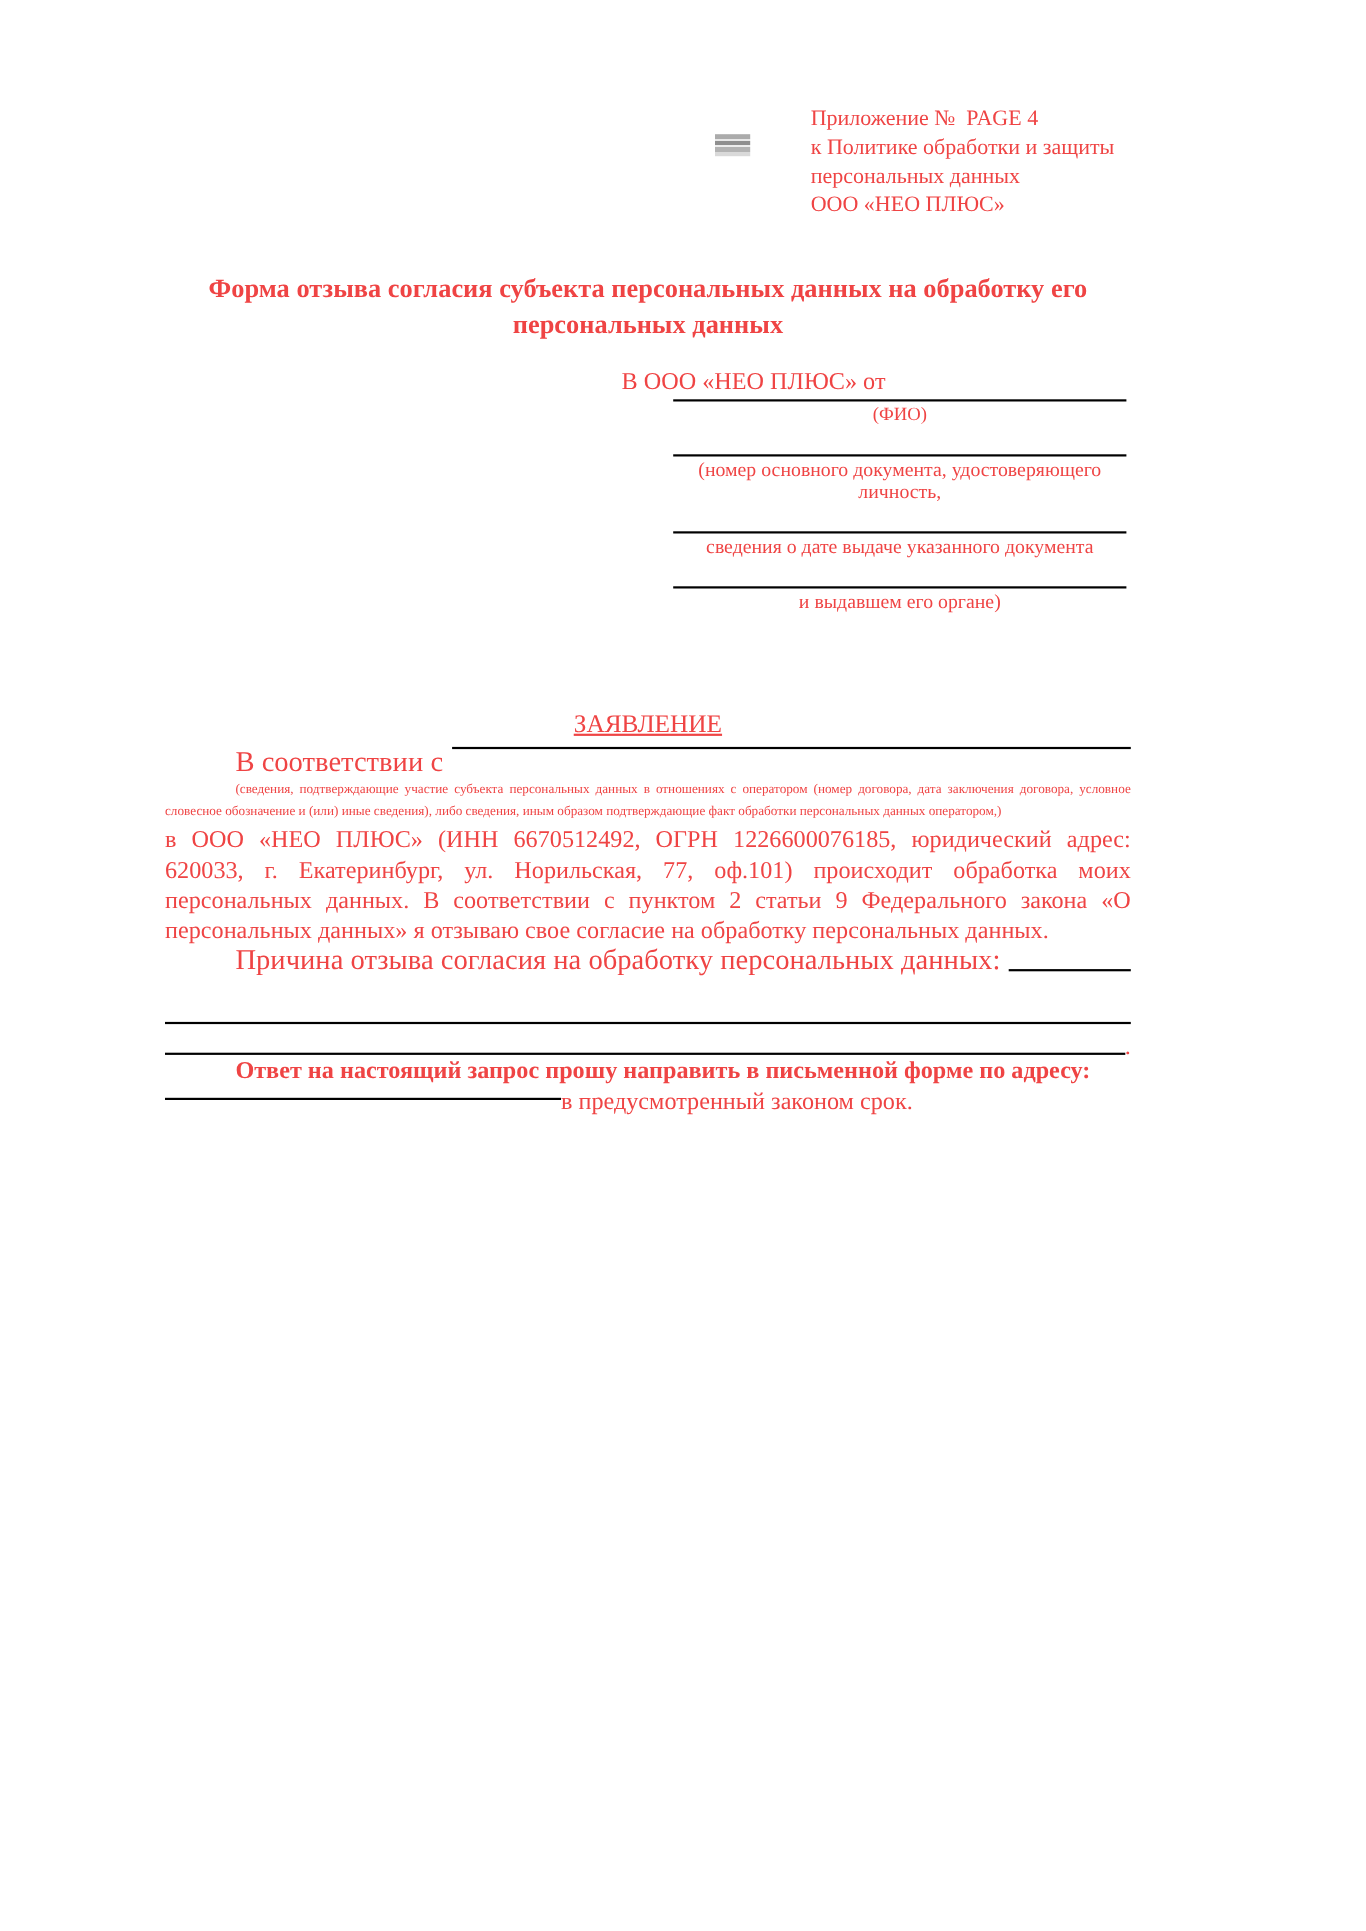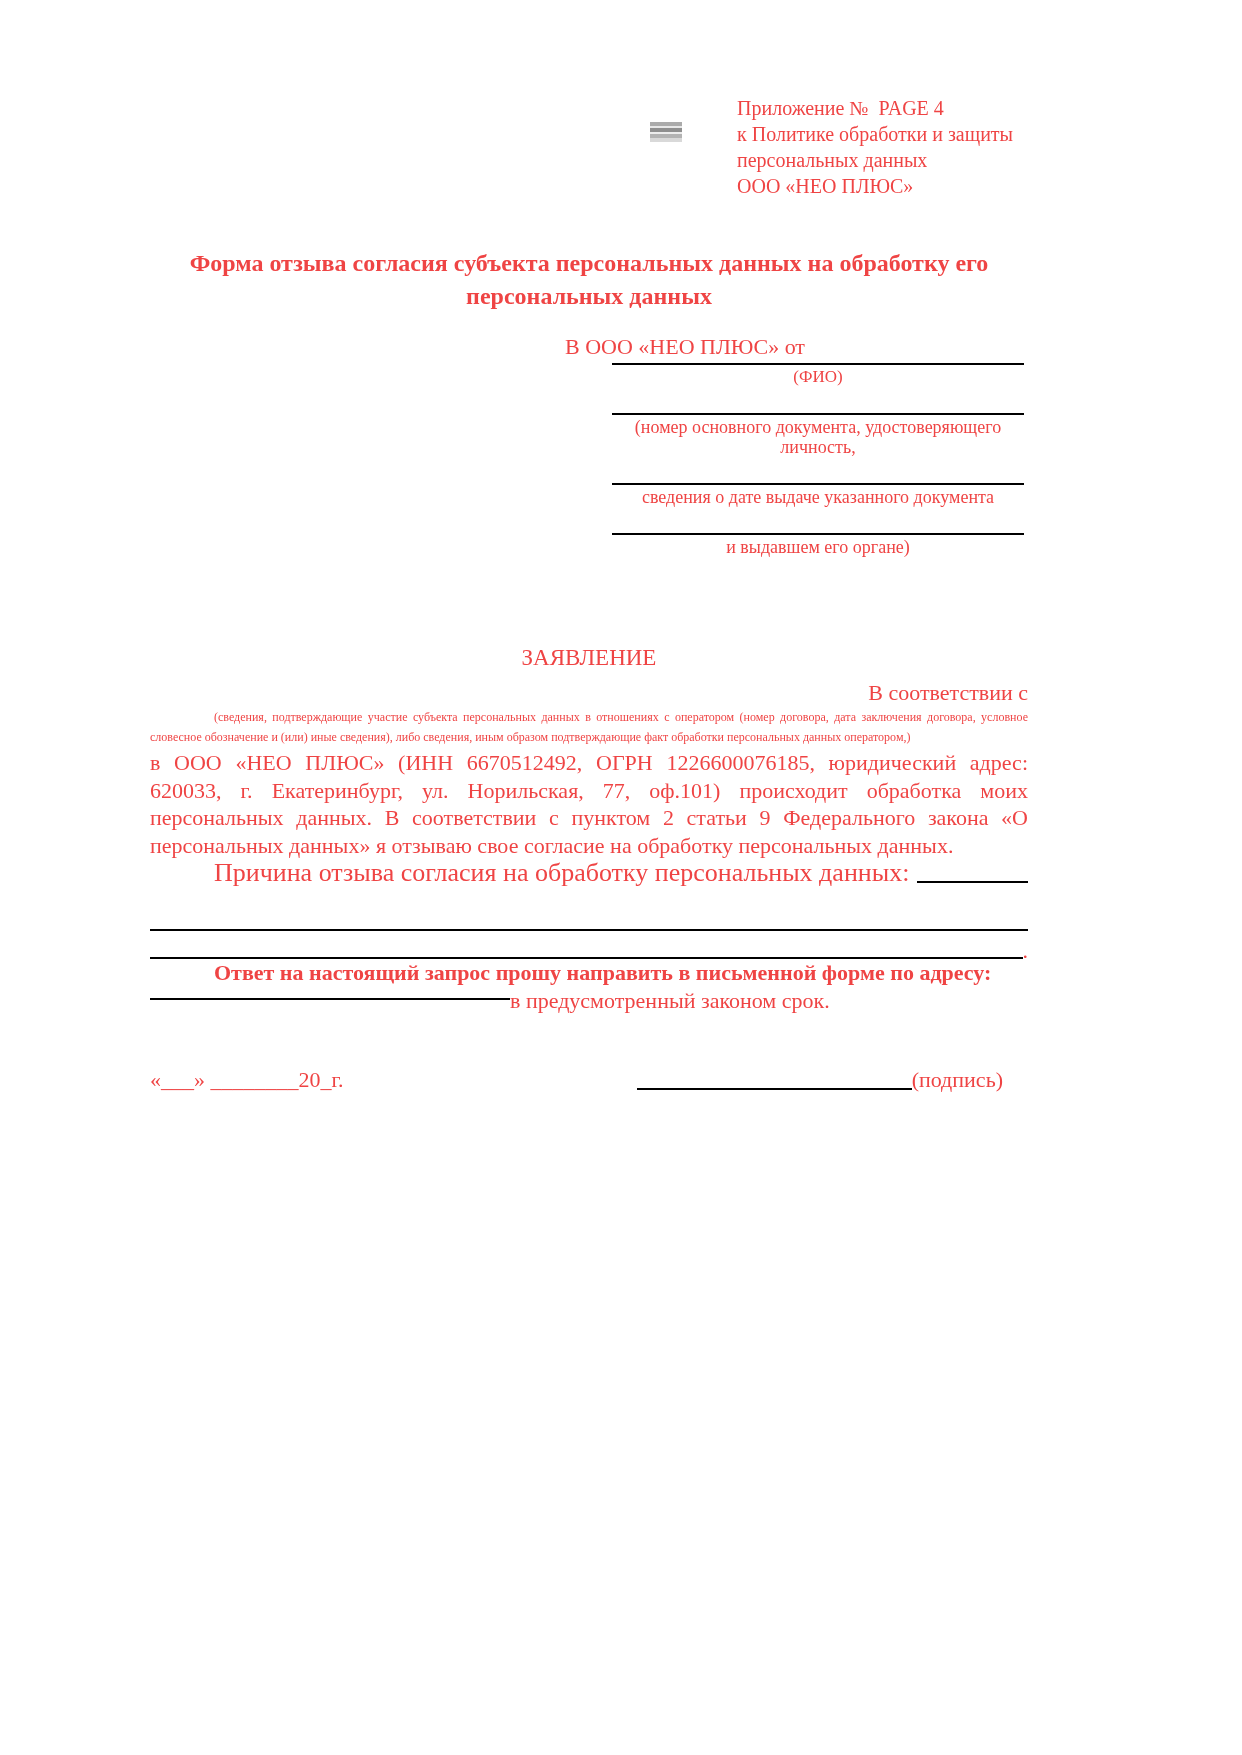--- a/index.html
+++ b/index.html
@@ -68,28 +68,28 @@
     font-size: 18px;
     line-height: 20px;
     text-align: center;
   }
   .cap-lg { font-size: 17px; }
   .statement-heading {
     margin-top: 86px;
     font-size: 23px;
     line-height: 30px;
     text-align: center;
+    text-decoration: underline;
   }
   .intro-row {
     margin-top: 6px;
     display: flex;
-    align-items: flex-end;
+    align-items: flex-start;
     height: 28px;
-    font-size: 22px;
-    flex-direction: column;
+    font-size: 26px;
   }
   .intro-prefix { padding-left: 64px; white-space: nowrap; line-height: 28px; }
   .fill-blank { flex: 1; border-bottom: 2px solid #000; margin-bottom: 4px; margin-left: 8px; }
   .footnote {
     font-size: 12px;
     line-height: 20px;
     text-align: justify;
     text-indent: 64px;
   }
   .body-par {
@@ -208,22 +208,15 @@
     </div>
 
 
     <div class="reply-line1">Ответ на настоящий запрос прошу направить в письменной форме по адресу:</div>
 
     <div class="reply-line2">
       <span class="addr-blank"></span>
       <span class="reply-suffix">в предусмотренный законом срок.</span>
     </div>
 
-    <div class="signature-row">
-      <span class="date-part">«___» ________20_г.</span>
-      <span class="sign-part">
-        <span class="sign-blank"></span>
-        <span class="sign-cap">(подпись)</span>
-      </span>
-    </div>
 
   </div>
 </div>
 
 </body></html>

